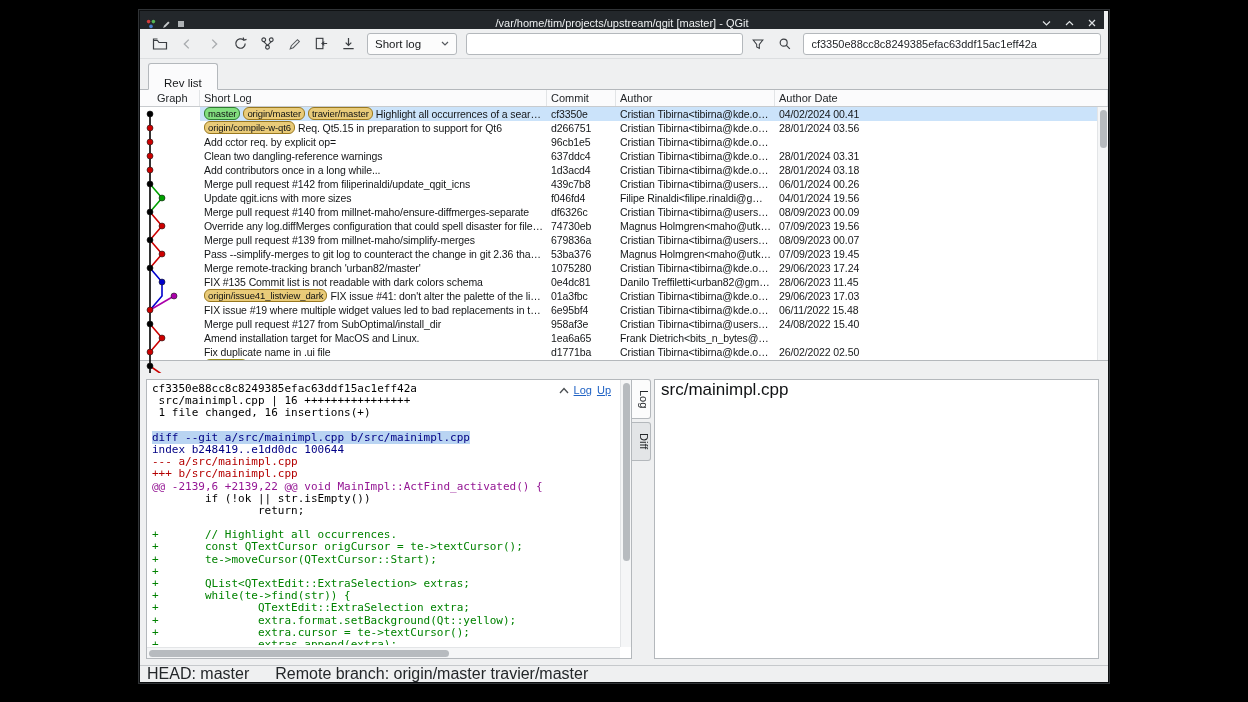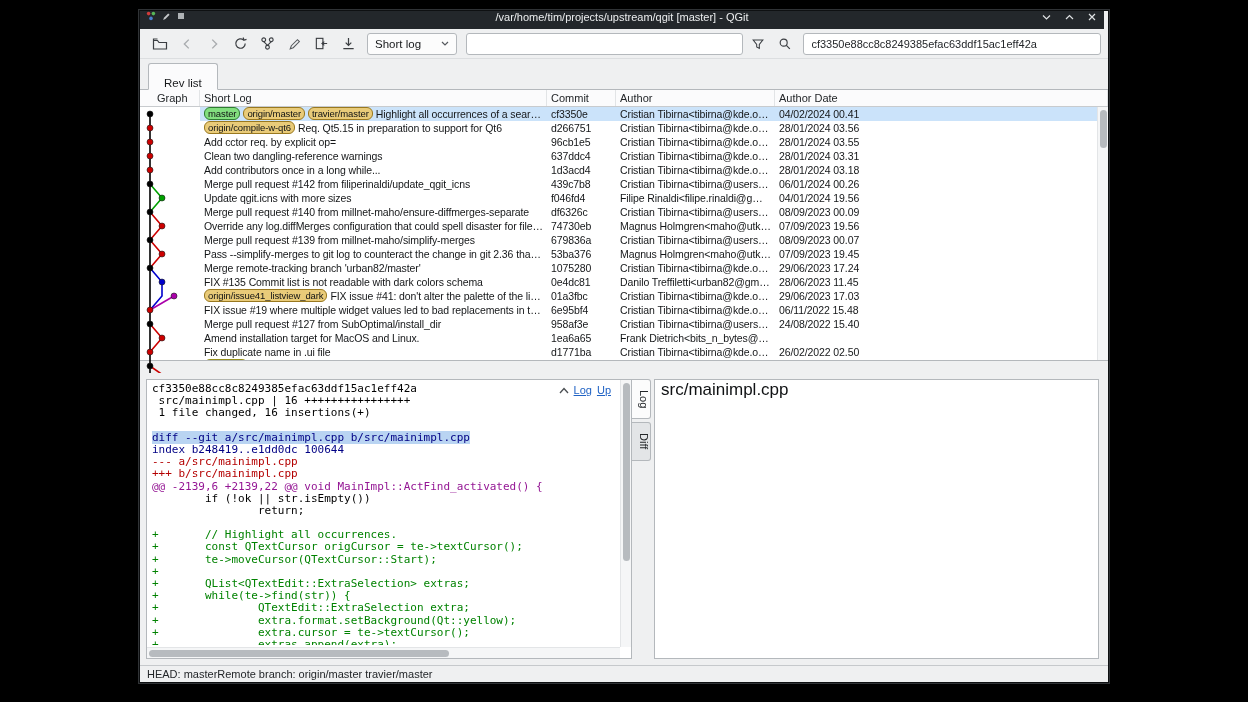--- a/index.html
+++ b/index.html
@@ -4,21 +4,21 @@
 <style>
   *{margin:0;padding:0;box-sizing:border-box}
   html,body{background:#000}
   .screen{position:relative;width:1248px;height:702px;background:#000;overflow:hidden;
           font-family:"Liberation Sans","DejaVu Sans",sans-serif;color:#17191b}
   .window{position:absolute;left:139px;top:10px;width:970px;height:673px;background:#eff0f1;
           border:1px solid #0e1012;box-shadow:0 0 0 1px #303336}
 
   
   .titlebar{position:absolute;top:0;left:0;right:4px;height:18px;background:#23272b;
-            display:flex;align-items:flex-start;padding:0 6px}
+            display:flex;align-items:flex-end;padding:0 6px}
   .tb-icons{display:flex;gap:6px;align-items:center;z-index:2}
   .tb-title{position:absolute;left:0;right:0;text-align:center;font-size:11px;color:#eceeef}
   .tb-controls{margin-left:auto;display:flex;gap:11px;align-items:center;z-index:2}
   .tb-controls .wbtn{display:flex;align-items:center;justify-content:center;width:12px;height:12px}
 
   
   .toolbar{position:absolute;top:18px;left:0;right:0;height:30px;background:#eff0f1;
            border-bottom:1px solid #dcdee0;display:flex;align-items:center;padding:0 7px;gap:2px}
   .tbtn{width:25px;height:24px;display:flex;align-items:center;justify-content:center;border-radius:3px;flex:0 0 auto}
   .combo{height:22px;width:90px;background:#fcfcfc;border:1px solid #b4b8bc;border-radius:3px;
@@ -77,21 +77,21 @@
   .vtab{writing-mode:vertical-rl;text-orientation:mixed;padding:10px 0;width:19px;text-align:center;font-size:11px;
         background:#e3e5e7;border:1px solid #b4b8bc;border-left:none;border-radius:0 3px 3px 0;color:#232629}
   .vtab.active{background:#fcfcfc}
 
   .files-pane{position:absolute;top:368px;left:514px;right:9px;height:280px;background:#fff;
               border:1px solid #b4b8bc;padding:3px 6px;font-size:17px}
   .file-item{line-height:13px;color:#101214;white-space:nowrap}
 
   
   .statusbar{position:absolute;left:0;right:0;bottom:0;height:17px;border-top:1px solid #c6c9cc;background:#eff0f1;
-             display:flex;align-items:center;padding:0 7px;font-size:11px;color:#232629}
+             display:flex;align-items:center;gap:26px;padding:0 7px;font-size:16px;color:#232629}
 </style>
 </head>
 <body>
 
 <div class="screen">
   <div class="window">
 
     <div class="titlebar">
       <div class="tb-icons">
         <svg width="10" height="10" viewBox="0 0 10 10">
@@ -218,21 +218,20 @@
             <div class="c subj"><span class="badge branch">origin/compile-w-qt6</span><span>Req. Qt5.15 in preparation to support for Qt6</span></div>
             <div class="c">d266751</div>
             <div class="c">Cristian Tibirna&lt;tibirna@kde.org&gt;</div>
             <div class="c">28/01/2024 03.56</div>
           </div>
           <div class="rl-row">
             <div class="c graph"></div>
             <div class="c subj"><span>Add cctor req. by explicit op=</span></div>
             <div class="c">96cb1e5</div>
             <div class="c">Cristian Tibirna&lt;tibirna@kde.org&gt;</div>
-            <div class="c">28/01/2024 03.55</div>
           </div>
           <div class="rl-row">
             <div class="c graph"></div>
             <div class="c subj"><span>Clean two dangling-reference warnings</span></div>
             <div class="c">637ddc4</div>
             <div class="c">Cristian Tibirna&lt;tibirna@kde.org&gt;</div>
             <div class="c">28/01/2024 03.31</div>
           </div>
           <div class="rl-row">
             <div class="c graph"></div>

